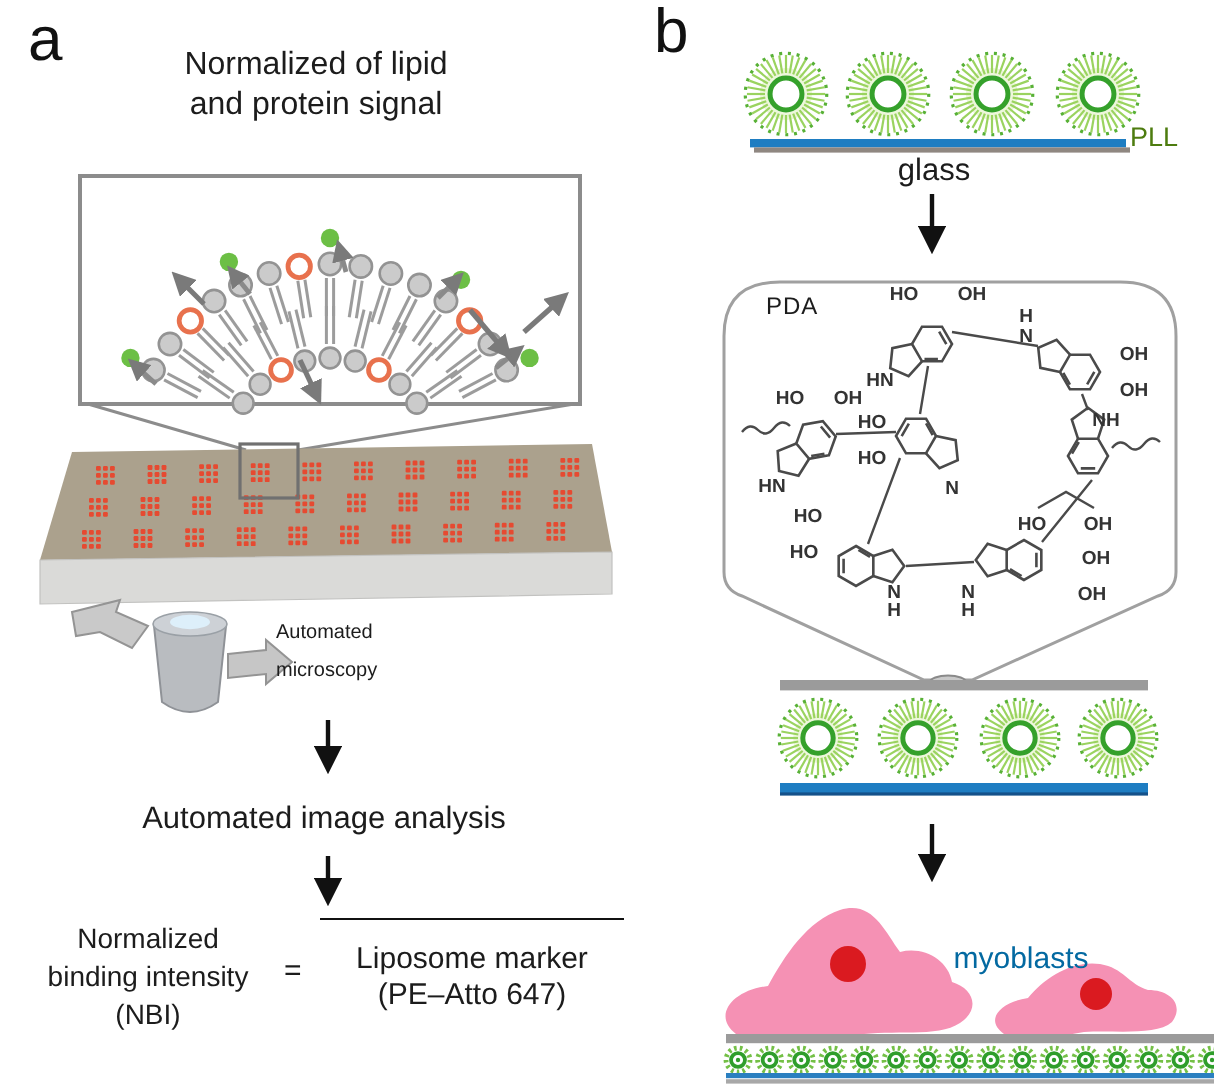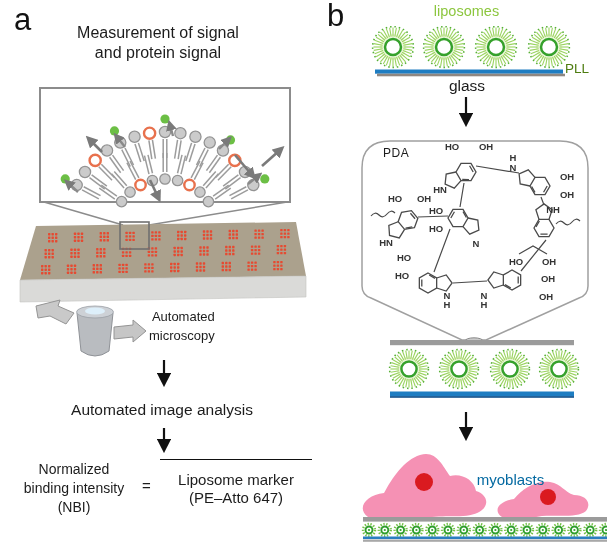--- a/index.html
+++ b/index.html
@@ -5,21 +5,21 @@
   html,body{margin:0;padding:0;background:#fff;}
   .fig{position:relative;width:607px;height:543px;background:#fff;overflow:hidden;
        font-family:"Liberation Sans",sans-serif;color:#1c1c1c;}
   .fig svg{position:absolute;left:0;top:0;}
   .t{position:absolute;white-space:pre;}
   .panel-letter{font-size:31px;line-height:31px;color:#111;}
   .center{text-align:center;white-space:normal;}
   #a-label{left:14px;top:4px;}
   #b-label{left:327px;top:0px;}
   #a-title{left:36px;top:23px;width:244px;font-size:16px;line-height:20px;}
-  #microscopy{left:149px;top:307px;font-size:13px;line-height:19px;text-align:right;}
+  #microscopy{left:138px;top:307px;font-size:10px;line-height:19px;}
   #analysis{left:28px;top:401px;width:268px;font-size:15.5px;}
   #f-lhs{left:6px;top:460px;width:136px;font-size:14px;line-height:19px;}
   #f-eq{left:142px;top:477px;font-size:15px;}
   #frac{left:160px;top:459px;width:152px;font-size:15px;}
   #frac .num{padding-bottom:4px;line-height:18px;}
   #frac .den{border-top:1.7px solid #111;padding-top:11px;line-height:18px;}
   #liposomes-label{left:400px;top:3px;width:133px;font-size:14.5px;color:#8cc63e;}
   #pll-label{left:565px;top:61px;font-size:13.5px;color:#4d7c0f;}
   #glass-label{left:402px;top:77px;width:130px;font-size:15.5px;text-align:center;}
   #pda-label{left:383px;top:146px;font-size:12px;letter-spacing:.5px;}
@@ -896,29 +896,28 @@
         <circle cx="590.2" cy="530" r="1.1" fill="#2f9e2b"></circle>
         <circle cx="606" cy="530" r="6" fill="none" stroke="#74c046" stroke-width="2.4" stroke-dasharray="1.3 1.6"></circle>
         <circle cx="606" cy="530" r="3.4799999999999995" fill="#fff" stroke="#2f9e2b" stroke-width="1.9"></circle>
         <circle cx="606" cy="530" r="1.1" fill="#2f9e2b"></circle>
       </g>
     <rect x="363" y="536.5" width="244" height="2.6" fill="#2a7fc0"></rect>
     <rect x="363" y="539.6" width="244" height="2.2" fill="#a8a8a8"></rect>
   </svg>
 
   <div class="t panel-letter" id="a-label">a</div>
-  <div class="t center" id="a-title"><span>Measurement of signal</span><br><span>and protein signal</span></div>
+  <div class="t center" id="a-title"><span>Normalized of lipid</span><br><span>and protein signal</span></div>
   <div class="t" id="microscopy"><span>Automated</span><br><span>microscopy</span></div>
   <div class="t center" id="analysis">Automated image analysis</div>
 
   <div class="t center" id="f-lhs"><span>Normalized</span><br><span>binding intensity</span><br><span>(NBI)</span></div>
   <div class="t" id="f-eq">=</div>
   <div class="t center" id="frac">
     <div class="den"><span>Liposome marker</span><br><span>(PE–Atto 647)</span></div>
   </div>
 
   <div class="t panel-letter" id="b-label">b</div>
-  <div class="t center" id="liposomes-label">liposomes</div>
   <div class="t" id="pll-label">PLL</div>
   <div class="t center" id="glass-label">glass</div>
   <div class="t" id="pda-label">PDA</div>
   <div class="t center" id="myoblasts-label">myoblasts</div>
 </div>
 
 </body></html>

